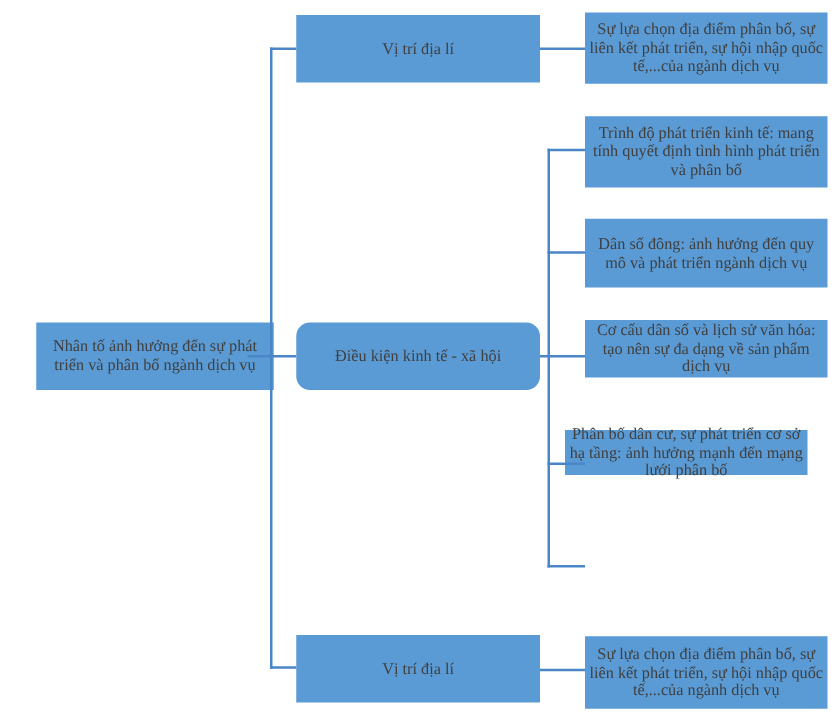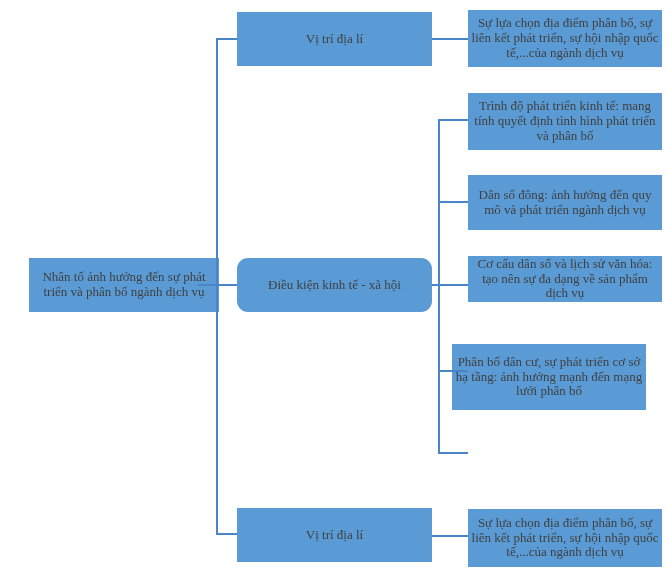--- a/index.html
+++ b/index.html
@@ -47,21 +47,21 @@
   <div class="node" style="left:237px; top:508px; width:195px; height:54px;">Vị trí địa lí</div>
 
   <div class="node" style="left:468px; top:10px; width:194px; height:57px;">Sự lựa chọn địa điểm phân bố, sự liên kết phát triển, sự hội nhập quốc tế,...của ngành dịch vụ</div>
 
   <div class="node" style="left:468px; top:93px; width:194px; height:57px;">Trình độ phát triển kinh tế: mang tính quyết định tình hình phát triển và phân bố</div>
 
   <div class="node" style="left:468px; top:175px; width:194px; height:55px;">Dân số đông: ảnh hưởng đến quy mô và phát triển ngành dịch vụ</div>
 
   <div class="node" style="left:468px; top:256px; width:194px; height:46px;">Cơ cấu dân số và lịch sử văn hóa: tạo nên sự đa dạng về sản phẩm dịch vụ</div>
 
-  <div class="node" style="left:452px; top:344px; width:194px; height:66px;">Phân bố dân cư, sự phát triển cơ sở hạ tầng: ảnh hưởng mạnh đến mạng lưới phân bố</div>
+  <div class="node" style="left:452px; top:344px; width:194px; height:36px;">Phân bố dân cư, sự phát triển cơ sở hạ tầng: ảnh hưởng mạnh đến mạng lưới phân bố</div>
 
 
   <div class="node" style="left:468px; top:509px; width:194px; height:58px;">Sự lựa chọn địa điểm phân bố, sự liên kết phát triển, sự hội nhập quốc tế,...của ngành dịch vụ</div>
 
   <div class="line" style="left:216px; top:38px; width:2px; height:497px;"></div>
   <div class="line" style="left:216px; top:38px; width:21px; height:2px;"></div>
   <div class="line" style="left:198px; top:284px; width:39px; height:2px;"></div>
   <div class="line" style="left:216px; top:533px; width:21px; height:2px;"></div>
 
   <div class="line" style="left:432px; top:38px; width:36px; height:2px;"></div>

